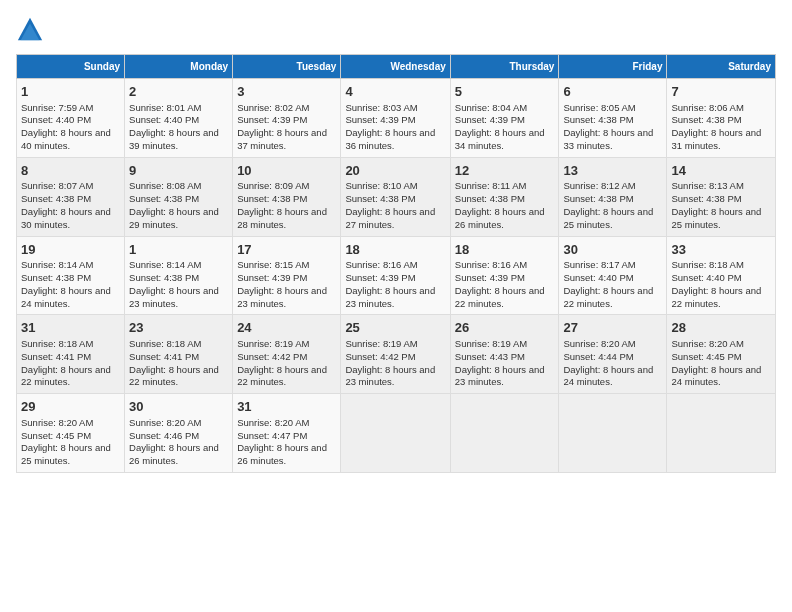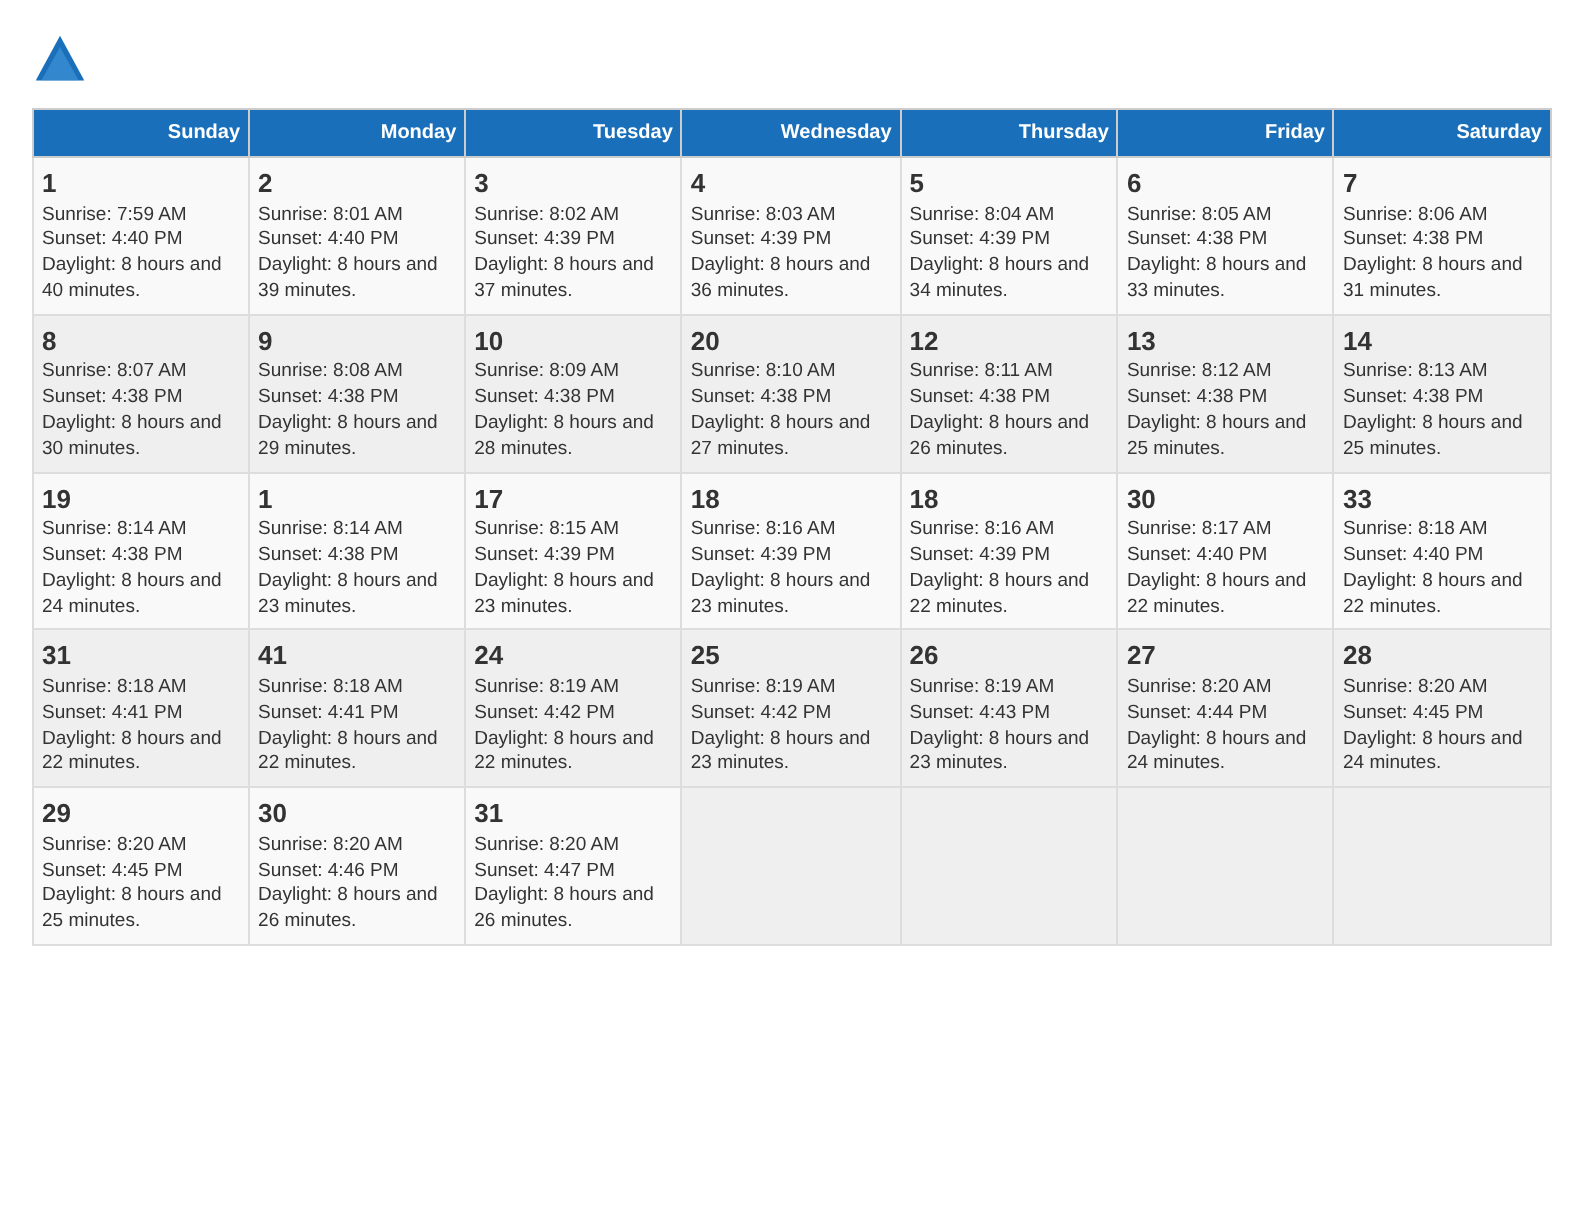--- a/index.html
+++ b/index.html
@@ -153,21 +153,21 @@
           <td><span class="day-num">19</span>Sunrise: 8:14 AM<br>Sunset: 4:38 PM<br>Daylight: 8 hours and 24 minutes.</td>
           <td><span class="day-num">1</span>Sunrise: 8:14 AM<br>Sunset: 4:38 PM<br>Daylight: 8 hours and 23 minutes.</td>
           <td><span class="day-num">17</span>Sunrise: 8:15 AM<br>Sunset: 4:39 PM<br>Daylight: 8 hours and 23 minutes.</td>
           <td><span class="day-num">18</span>Sunrise: 8:16 AM<br>Sunset: 4:39 PM<br>Daylight: 8 hours and 23 minutes.</td>
           <td><span class="day-num">18</span>Sunrise: 8:16 AM<br>Sunset: 4:39 PM<br>Daylight: 8 hours and 22 minutes.</td>
           <td><span class="day-num">30</span>Sunrise: 8:17 AM<br>Sunset: 4:40 PM<br>Daylight: 8 hours and 22 minutes.</td>
           <td><span class="day-num">33</span>Sunrise: 8:18 AM<br>Sunset: 4:40 PM<br>Daylight: 8 hours and 22 minutes.</td>
         </tr>
         <tr>
           <td><span class="day-num">31</span>Sunrise: 8:18 AM<br>Sunset: 4:41 PM<br>Daylight: 8 hours and 22 minutes.</td>
-          <td><span class="day-num">41</span>Sunrise: 8:18 AM<br>Sunset: 4:41 PM<br>Daylight: 8 hours and 22 minutes.</td>
+          <td><span class="day-num">23</span>Sunrise: 8:18 AM<br>Sunset: 4:41 PM<br>Daylight: 8 hours and 22 minutes.</td>
           <td><span class="day-num">24</span>Sunrise: 8:19 AM<br>Sunset: 4:42 PM<br>Daylight: 8 hours and 22 minutes.</td>
           <td><span class="day-num">25</span>Sunrise: 8:19 AM<br>Sunset: 4:42 PM<br>Daylight: 8 hours and 23 minutes.</td>
           <td><span class="day-num">26</span>Sunrise: 8:19 AM<br>Sunset: 4:43 PM<br>Daylight: 8 hours and 23 minutes.</td>
           <td><span class="day-num">27</span>Sunrise: 8:20 AM<br>Sunset: 4:44 PM<br>Daylight: 8 hours and 24 minutes.</td>
           <td><span class="day-num">28</span>Sunrise: 8:20 AM<br>Sunset: 4:45 PM<br>Daylight: 8 hours and 24 minutes.</td>
         </tr>
         <tr>
           <td><span class="day-num">29</span>Sunrise: 8:20 AM<br>Sunset: 4:45 PM<br>Daylight: 8 hours and 25 minutes.</td>
           <td><span class="day-num">30</span>Sunrise: 8:20 AM<br>Sunset: 4:46 PM<br>Daylight: 8 hours and 26 minutes.</td>
           <td><span class="day-num">31</span>Sunrise: 8:20 AM<br>Sunset: 4:47 PM<br>Daylight: 8 hours and 26 minutes.</td>

